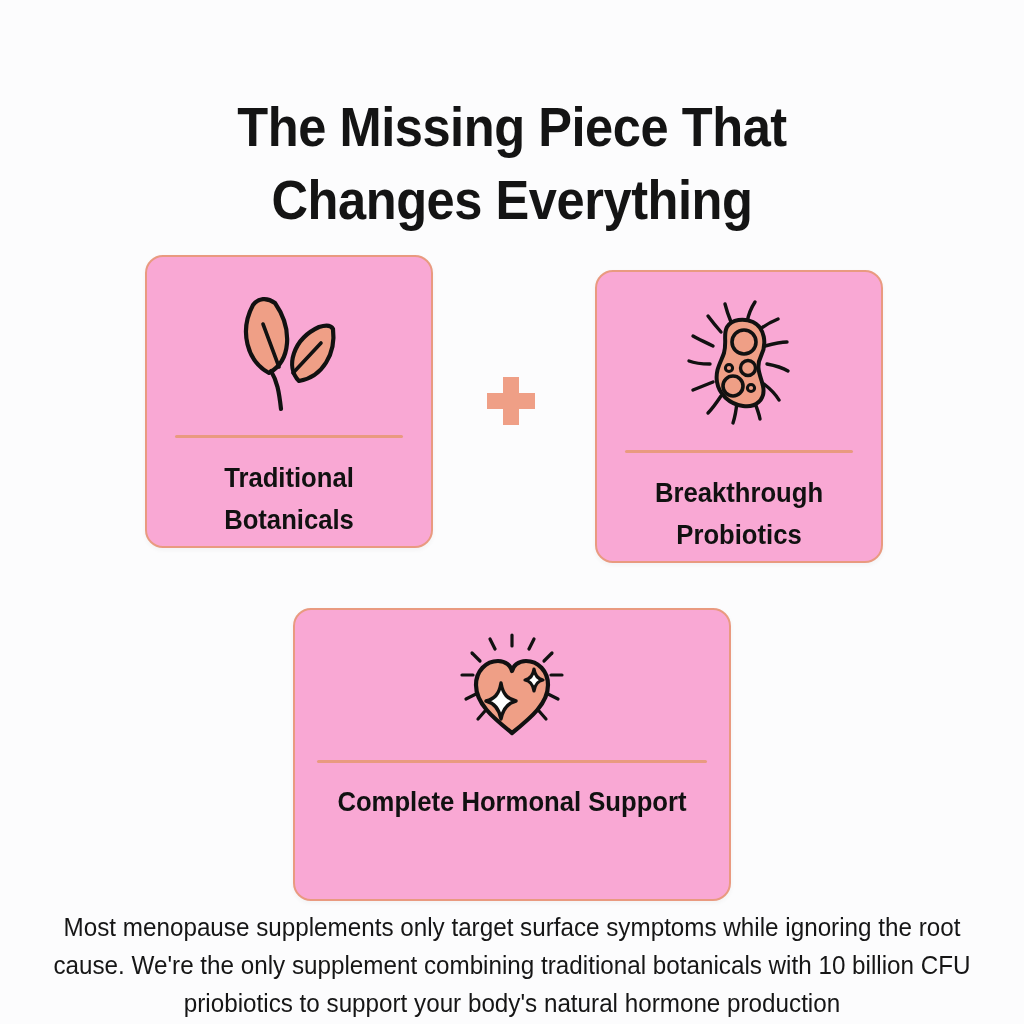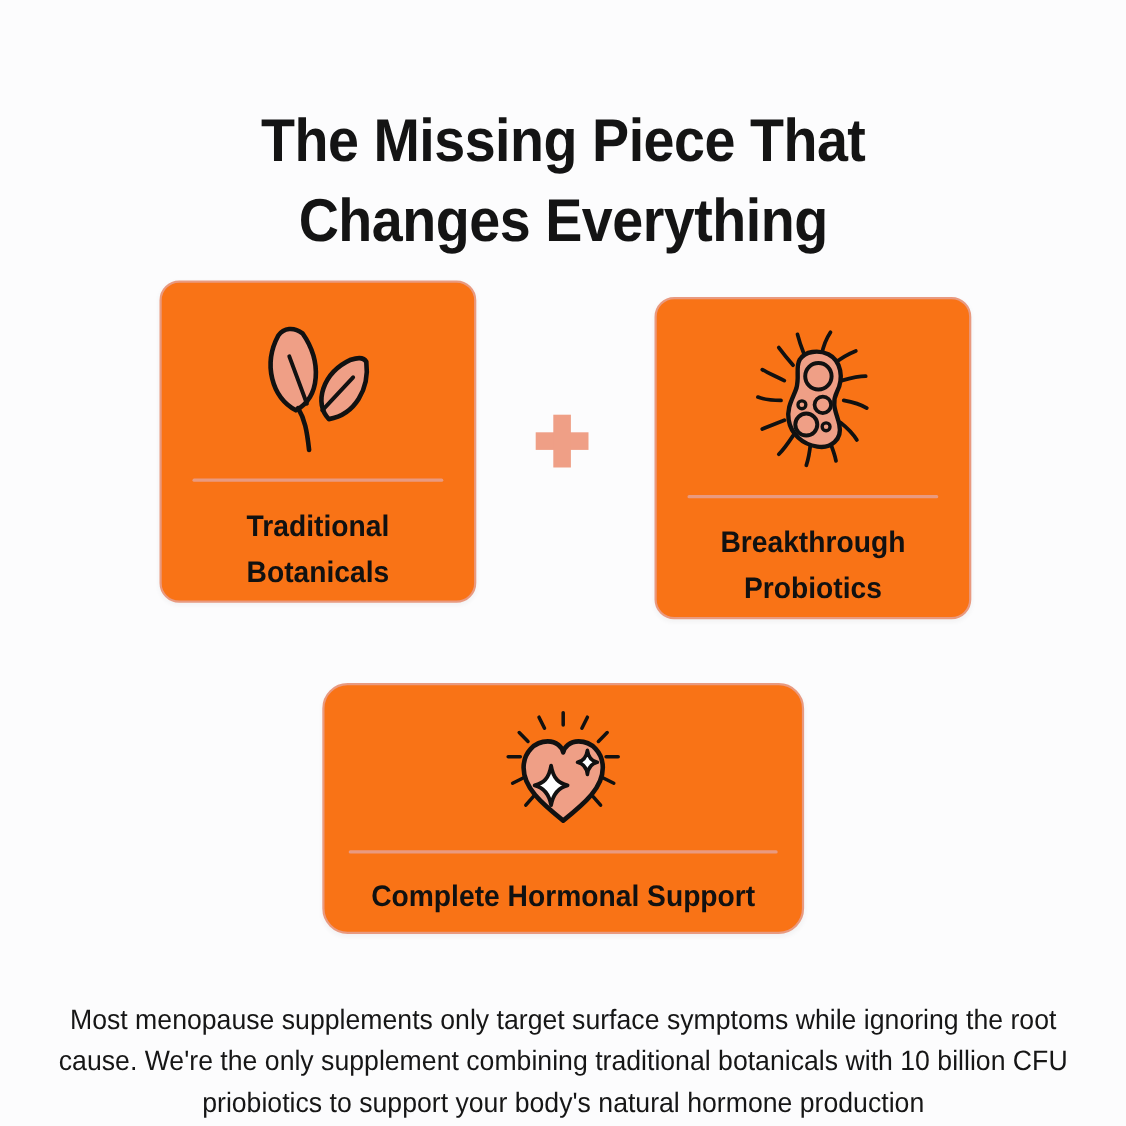--- a/index.html
+++ b/index.html
@@ -37,30 +37,30 @@
     line-height: 73px;
     letter-spacing: -0.5px;
     transform: scaleX(0.92);
     transform-origin: 50% 0;
   }
   .headline-line { display: block; white-space: nowrap; }
 
   
   .card {
     position: absolute;
-    background: #f97316;
+    background: #f9a8d4;
     border: 2.5px solid #e99a80;
     border-radius: 18px;
     box-sizing: border-box;
     box-shadow: 0 2px 5px rgba(0,0,0,0.045);
     padding-left: 40px;
   }
   #card-botanicals { left: 145px; top: 255px; width: 288px; height: 293px; }
   #card-probiotics { left: 595px; top: 270px; width: 288px; height: 293px; }
-  #card-hormonal   { left: 293px; top: 621px; width: 438px; height: 228px; border-radius: 23px; }
+  #card-hormonal   { left: 293px; top: 608px; width: 438px; height: 293px; }
 
   .card-icon {
     position: absolute;
     left: 0; right: 0;
     display: flex;
     align-items: center;
     justify-content: center;
   }
   #card-botanicals .card-icon,
   #card-probiotics .card-icon { top: 18px; height: 155px; }

